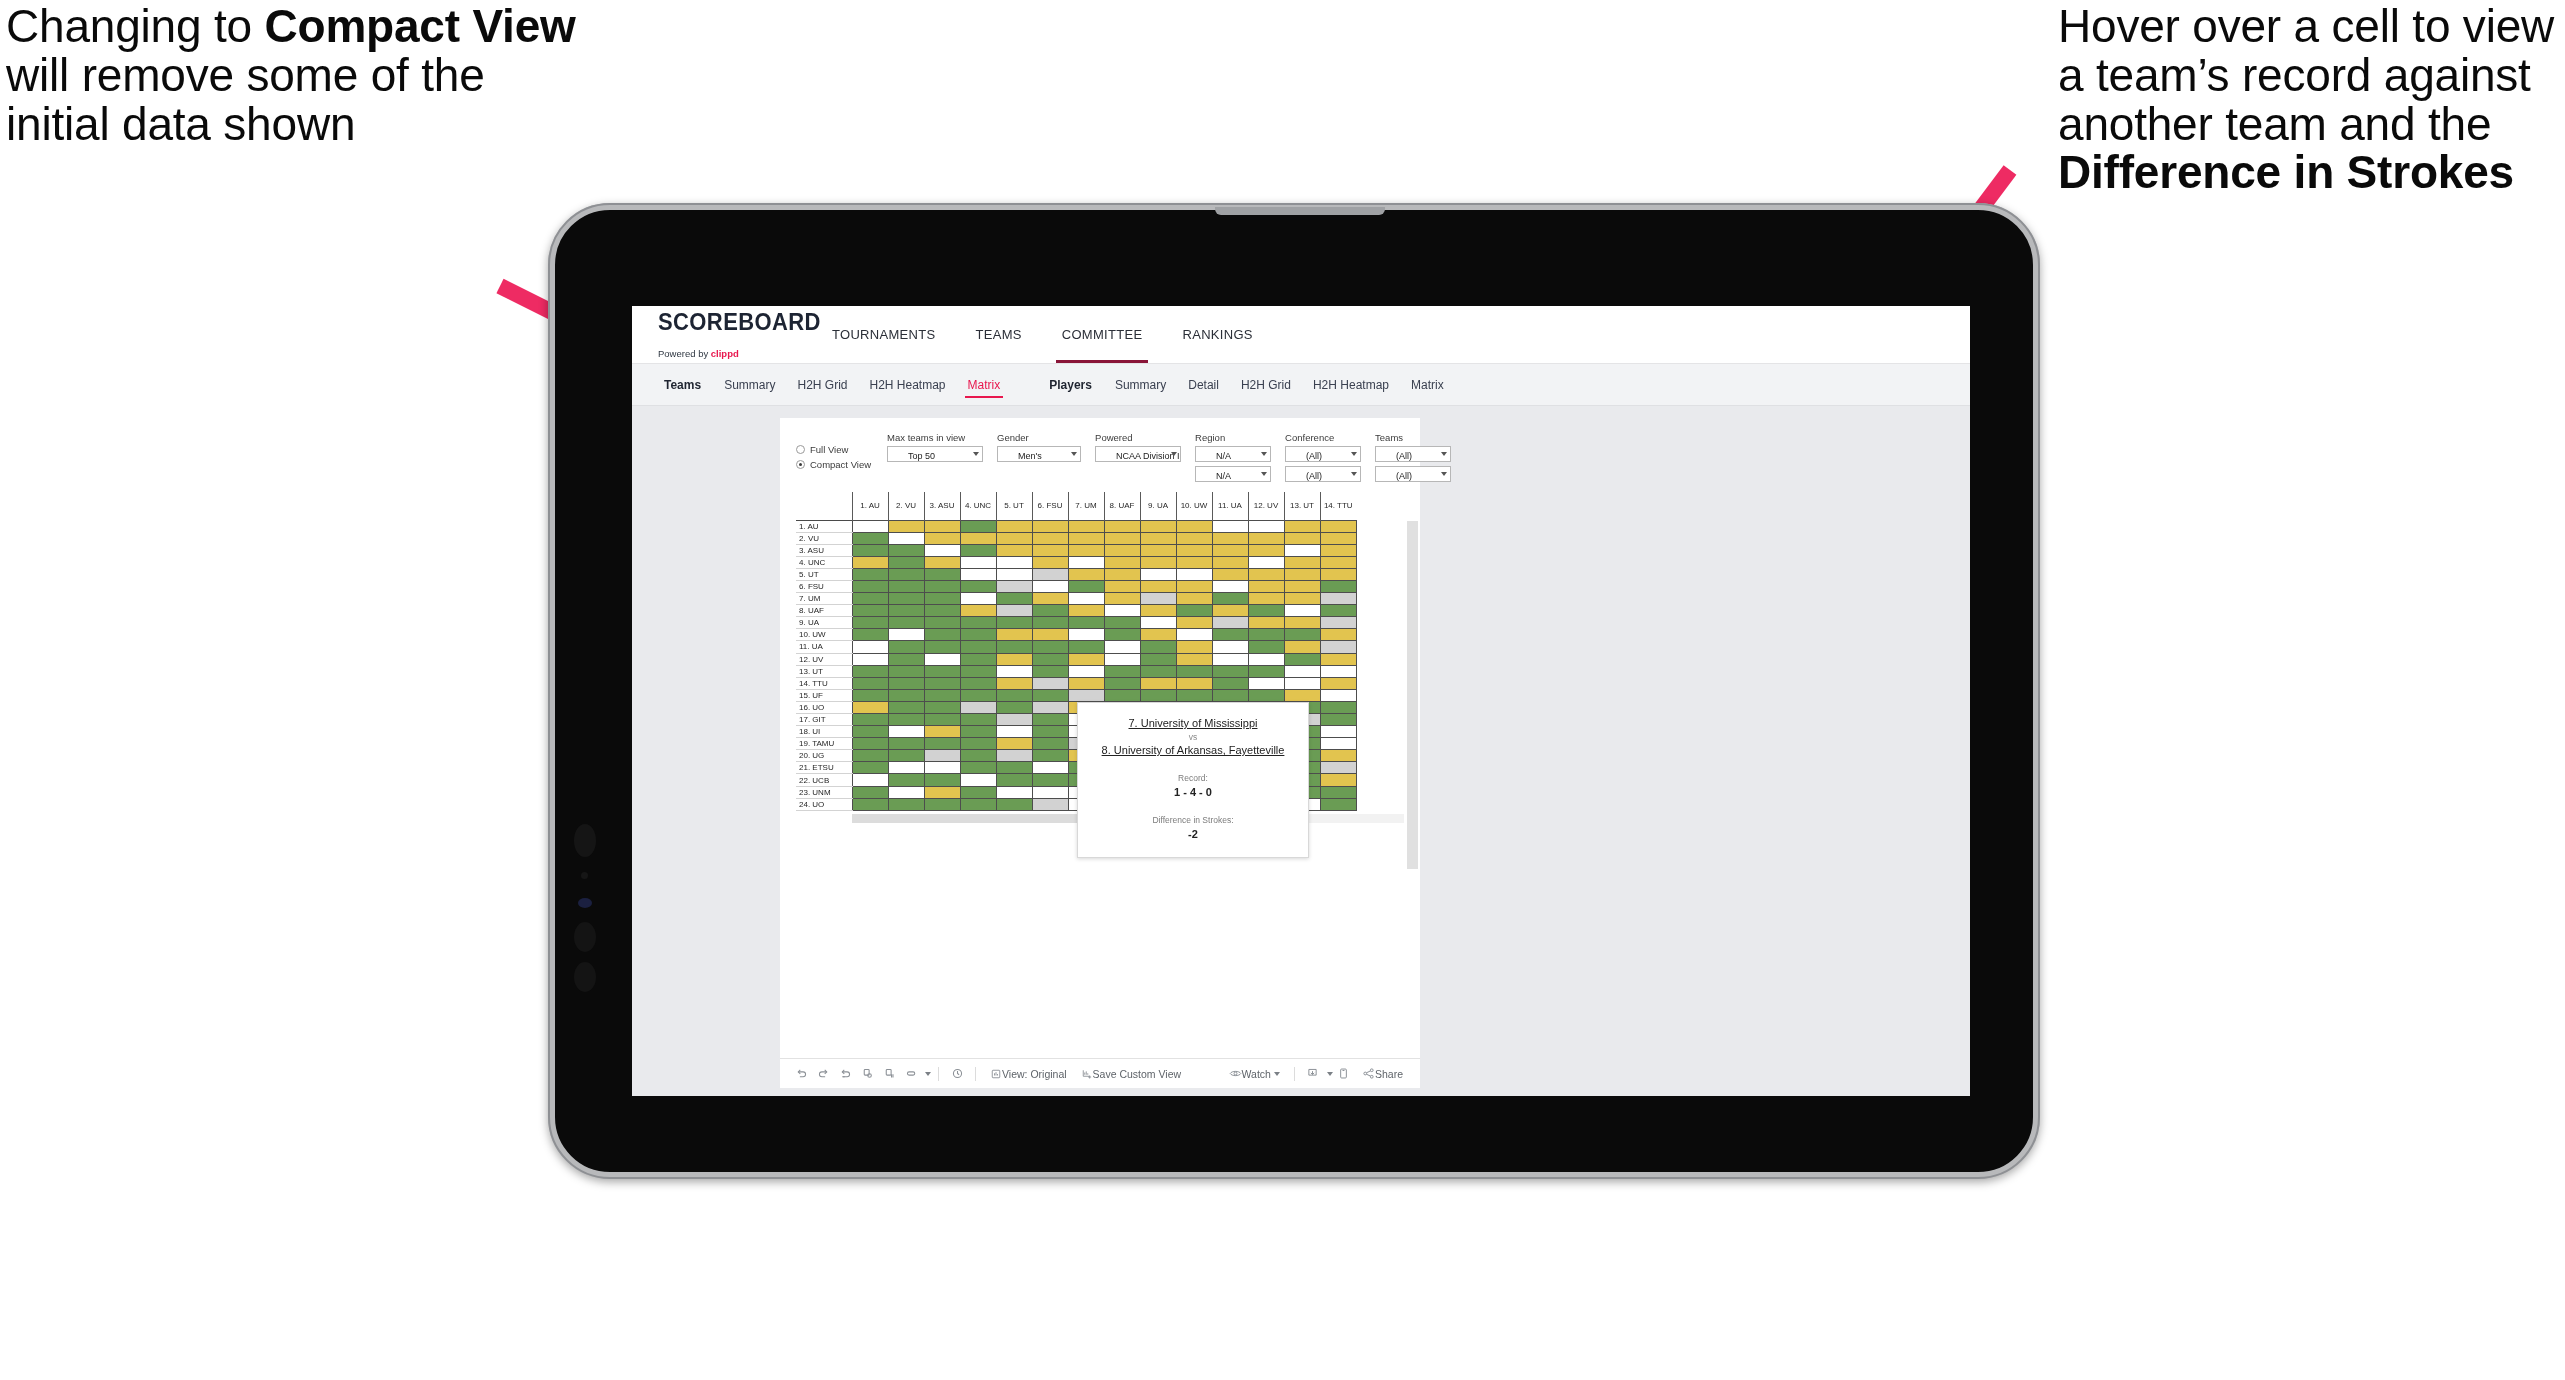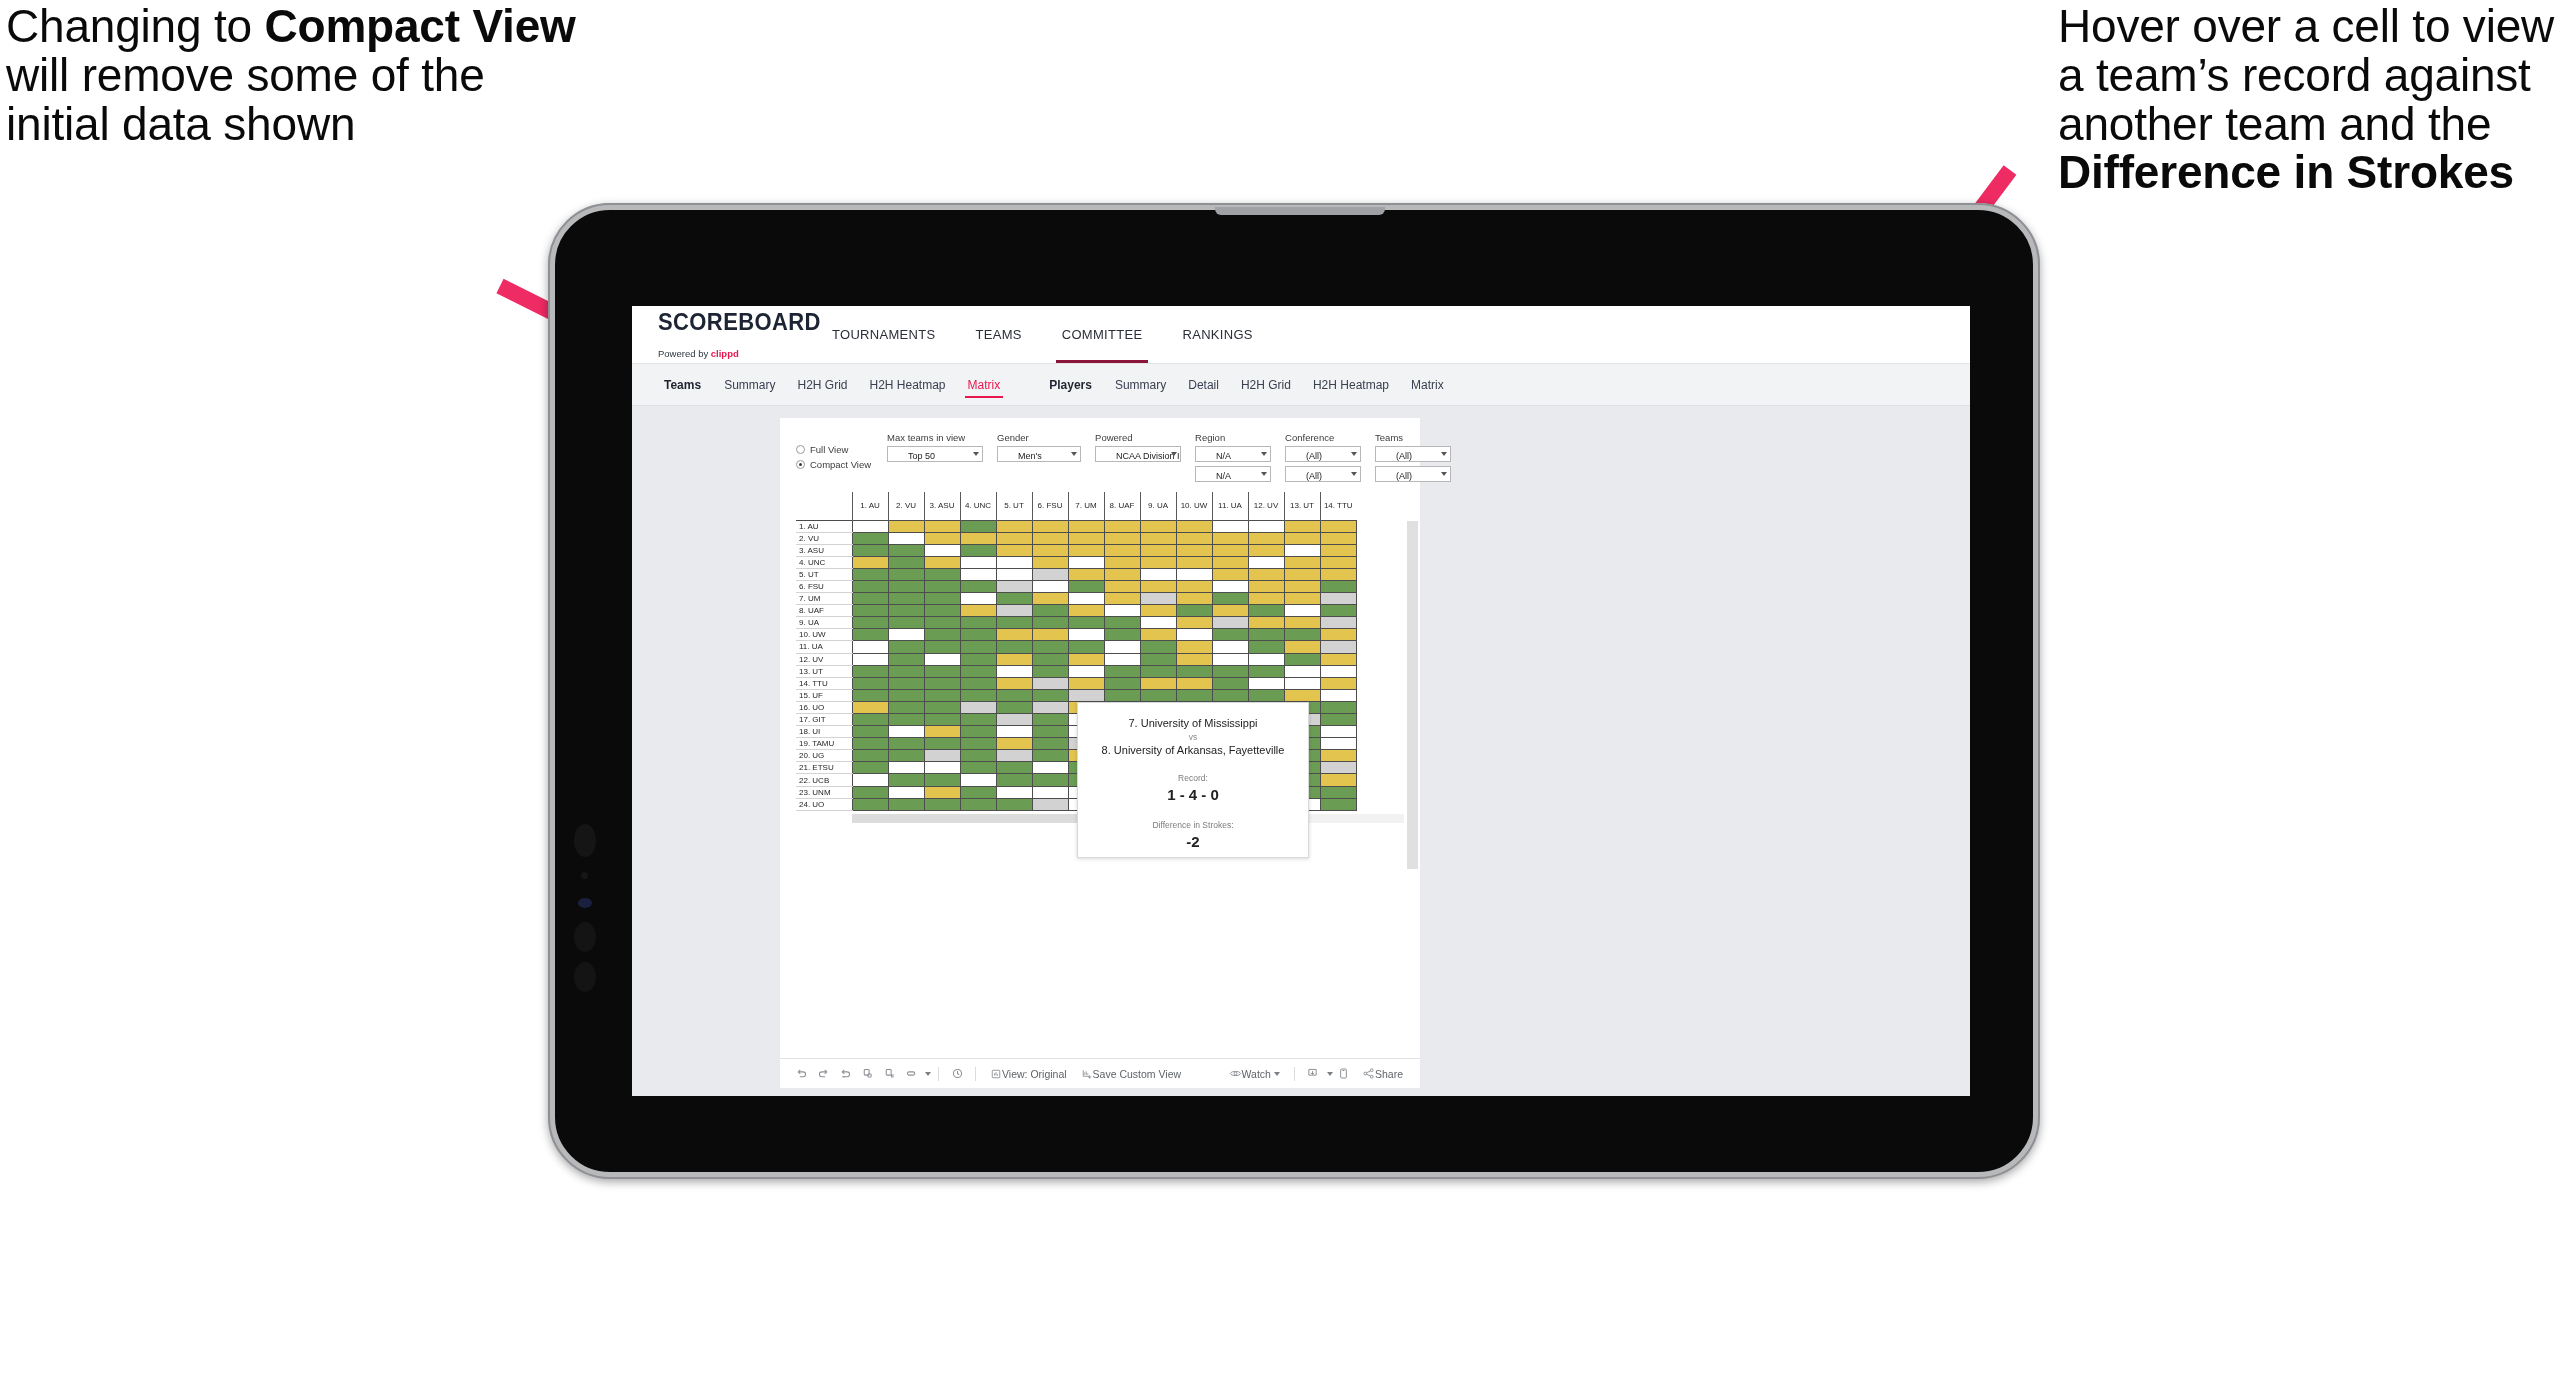--- a/index.html
+++ b/index.html
@@ -155,24 +155,24 @@
   .c-y { background:#e2c44f; }
   .c-w { background:#ffffff; }
   .c-s { background:#d2d2d2; }
 
   
   #tooltip {
     position:absolute; left: 281px; top: 210px; width: 232px; height: 156px;
     background:#fff; border:1px solid #d8d8d8; box-shadow: 0 1px 4px rgba(0,0,0,.16);
     text-align:center; padding-top: 14px; z-index: 8;
   }
-  #tooltip .tt-team { font-size:11px; color:#222; font-weight:400; }
+  #tooltip .tt-team { font-size:11px; color:#222; font-weight:400;text-decoration:underline; }
   #tooltip .tt-vs { font-size:8.5px; color:#8a8a8a; margin: 3px 0 2px; }
   #tooltip .tt-sec { font-size:8.5px; color:#7c7c7c; margin-top: 17px; }
-  #tooltip .tt-val { font-size:15px; color:#222; font-weight:700; margin-top:3px; }
+  #tooltip .tt-val { font-size:11px; color:#222; font-weight:700; margin-top:3px; }
 
   
   #vscroll { position:absolute; right: -14px; top: 29px; width: 11px; height: 348px; background:#e0e0e0; }
   #hscroll-track { position:absolute; left: 56px; bottom: -12px; height: 9px; width: 552px; background:#f2f2f2; }
   #hscroll-thumb { position:absolute; left:0; top:0; height:9px; width: 302px; background:#dcdcdc; }
 
   
   #toolbar {
     position:absolute; left: 148px; bottom: 8px; width: 640px; height: 30px;
     background:#fff; border-top:1px solid #e2e2e2;

